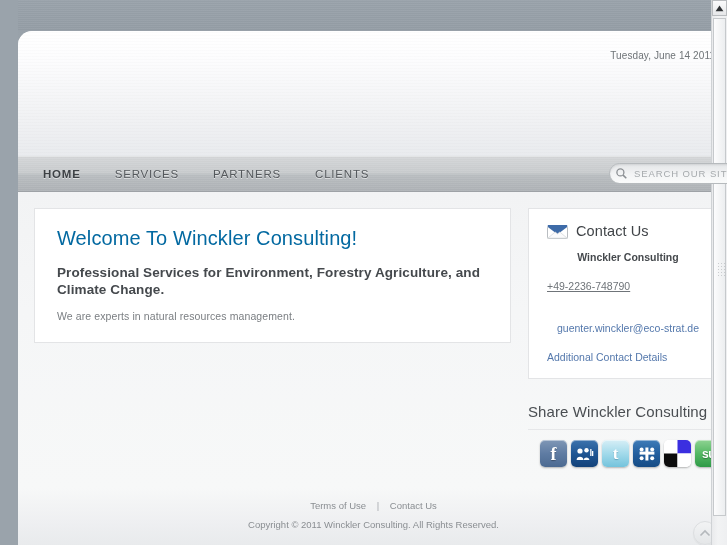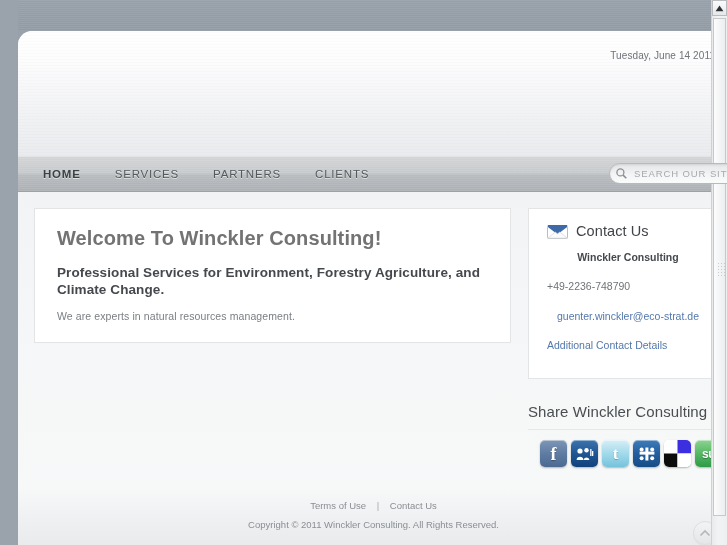--- a/index.html
+++ b/index.html
@@ -142,22 +142,22 @@
     top: 16px;
     width: 477px;
     height: 135px;
     background: #ffffff;
     border: 1px solid #e3e4e6;
     box-sizing: border-box;
     padding: 18px 22px 0 22px;
   }
   #h1 {
     font-size: 20px;
-    color: #737373;
-    font-weight: bold;
+    color: #0369a1;
+    font-weight: normal;
     margin: 0 0 14px 0;
     letter-spacing: 0.1px;
   }
   #h2 {
     font-size: 13.5px;
     color: #45494d;
     font-weight: bold;
     margin: 0 0 12px 0;
     line-height: 17px;
     letter-spacing: 0.1px;
@@ -195,21 +195,22 @@
   #company {
     font-size: 10.5px;
     font-weight: bold;
     color: #45494d;
     margin: 0 0 17px 0;
     text-align: center;
   }
   #phone {
     font-size: 10.5px;
     color: #6f7479;
-    margin: 0 0 18px 0;
+    margin: 0 0 30px 0;
+    text-decoration: underline;
   }
   .link {
     font-size: 10.5px;
     color: #5478ac;
     text-decoration: none;
     display: block;
     cursor: pointer;
   }
   #email { margin-bottom: 17px; text-align: center; }
   #sharetitle {

